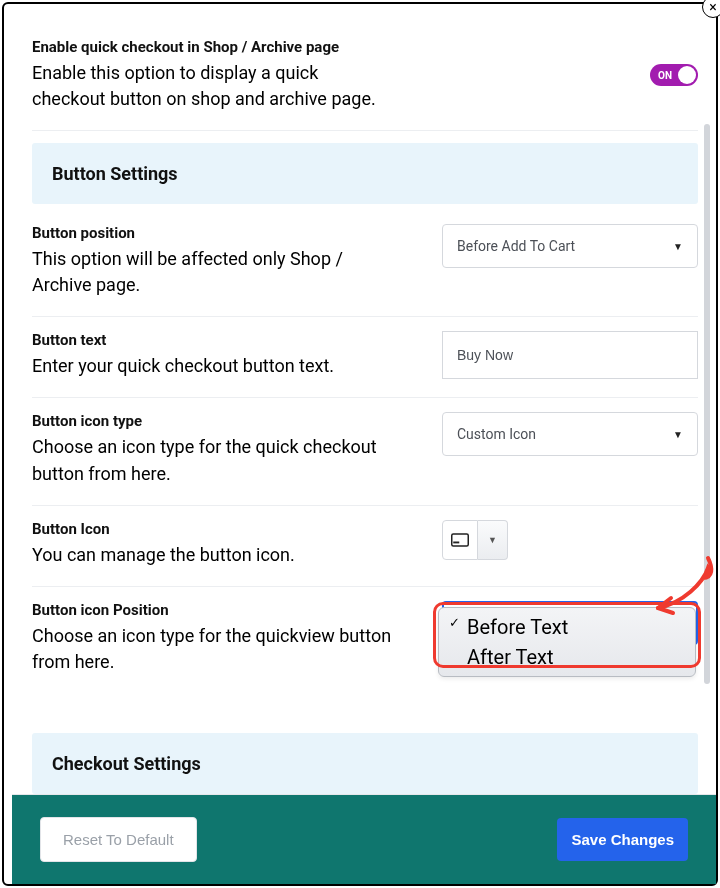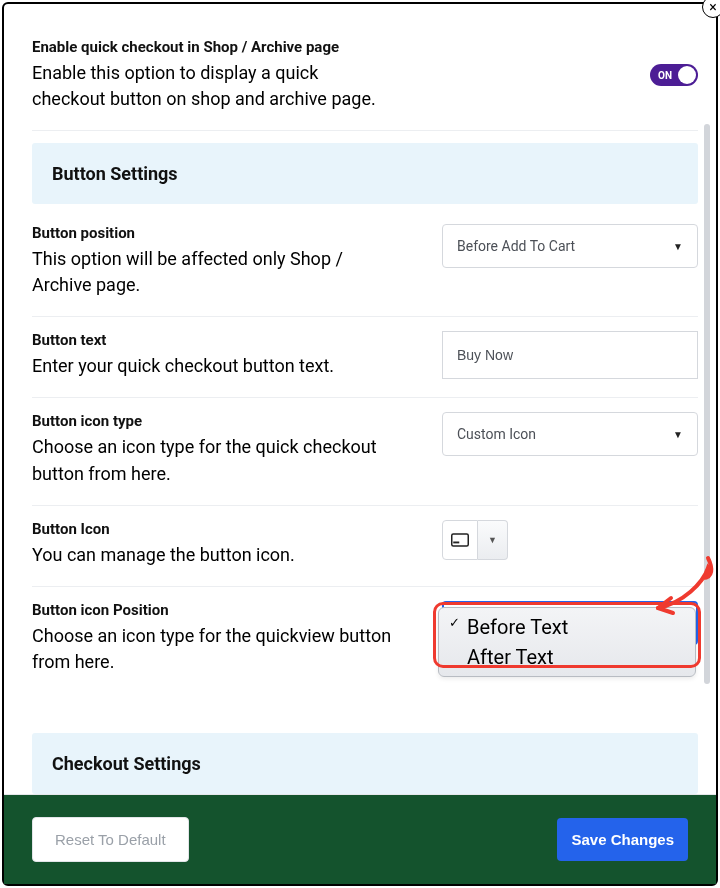--- a/index.html
+++ b/index.html
@@ -8,40 +8,40 @@
 .close-btn { position: absolute; top: -8px; right: -8px; width: 22px; height: 22px; background: #fff; border: 1px solid #000; border-radius: 50%; display: flex; align-items: center; justify-content: center; font-size: 14px; cursor: pointer; z-index: 10; }
 .scroll-area { height: 790px; overflow-y: hidden; padding: 20px 18px 0 28px; position: relative; }
 .scrollbar-track { position: absolute; right: 6px; top: 120px; width: 6px; height: 560px; background: #d2d5da; border-radius: 3px; }
 .section-row { padding: 14px 0 18px 0; border-bottom: 1px solid #eceef1; }
 .section-row.last-div { border-bottom: none; padding-bottom: 8px; }
 .row-flex { display: flex; justify-content: space-between; align-items: flex-start; gap: 4px; }
 .label-col { flex: 1 1 auto; max-width: 360px; }
 .control-col { flex: 0 0 256px; }
 .title { font-weight: 700; font-size: 15px; color: #111; margin-bottom: 4px; }
 .desc { font-size: 18px; color: #000000; line-height: 1.45; }
-.toggle { width: 48px; height: 22px; background: #4c1d95; border-radius: 11px; display: flex; align-items: center; padding: 0 6px; position: relative; cursor: pointer; margin-top: 26px; }
+.toggle { width: 48px; height: 22px; background: #a21caf; border-radius: 11px; display: flex; align-items: center; padding: 0 6px; position: relative; cursor: pointer; margin-top: 26px; }
 .toggle-label { color: #fff; font-size: 10px; font-weight: 700; margin-left: 2px; }
 .toggle-handle { position: absolute; right: 2px; width: 18px; height: 18px; background: #fff; border-radius: 50%; }
 .banner { background: #e8f4fb; border-radius: 3px; padding: 20px 20px; margin: 12px 0 6px 0; }
 .banner-title { font-weight: 700; font-size: 18px; color: #111; }
 .select-box { width: 256px; height: 44px; border: 1px solid #d5d8dd; border-radius: 4px; background: #fff; display: flex; align-items: center; padding: 0 14px; font-size: 14px; color: #4c5057; cursor: pointer; position: relative; }
 .select-caret { position: absolute; right: 14px; font-size: 10px; color: #222; }
 .text-input { width: 256px; height: 48px; border: 1px solid #d5d8dd; border-radius: 0; background: #fff; padding: 0 14px; font-size: 14px; color: #4c5057; outline: none; }
 .icon-picker { display: flex; }
 .icon-box { width: 36px; height: 40px; border: 1px solid #d5d8dd; border-radius: 4px 0 0 4px; background: #fff; display: flex; align-items: center; justify-content: center; }
 .icon-dd { width: 30px; height: 40px; border: 1px solid #d5d8dd; border-left: none; border-radius: 0 4px 4px 0; background: linear-gradient(#fafbfc,#ebedf0); display: flex; align-items: center; justify-content: center; cursor: pointer; font-size: 9px; color: #555; }
 .card-icon-svg { width: 18px; height: 14px; }
 .dropdown-open { position: relative; width: 256px; }
 .dropdown-border { position: absolute; top: 0; left: 0; right: 0; height: 44px; border: 2px solid #2463eb; border-radius: 4px; pointer-events: none; }
 .dropdown-list { position: absolute; top: 6px; left: -4px; width: 258px; background: linear-gradient(#f3f4f6,#e6e8ec); border: 1px solid #b8bcc2; border-radius: 6px; padding: 4px 0; box-shadow: 0 2px 4px rgba(0,0,0,0.08); }
 .dropdown-item { padding: 3px 12px 3px 28px; font-size: 20px; color: #000; cursor: pointer; position: relative; }
 .dropdown-item.selected::before { content: "✓"; position: absolute; left: 10px; font-size: 13px; }
 .callout { position: absolute; top: -6px; left: -6px; width: 268px; height: 66px; border: 3px solid #ef3a2f; border-radius: 10px; pointer-events: none; }
 .arrow-svg { position: absolute; top: -60px; right: -38px; pointer-events: none; }
-.footer { position: absolute; bottom: 0; left: 0; right: 0; height: 90px; border-top: 1px solid #e5e7ea; display: flex; justify-content: space-between; align-items: center; padding: 0 28px; background: #14532d; }
+.footer { position: absolute; bottom: 0; left: 8px; right: 0; height: 90px; border-top: 1px solid #e5e7ea; display: flex; justify-content: space-between; align-items: center; padding: 0 28px; background: #0f766e; }
 .btn-reset { border: 1px solid #e2e4e8; background: #fff; color: #9aa0a8; font-size: 15px; padding: 13px 22px; border-radius: 4px; cursor: pointer; font-weight: 500; }
 .btn-save { background: #2463eb; color: #fff; font-size: 15px; font-weight: 700; padding: 13px 14px; border: none; border-radius: 4px; cursor: pointer; }
 </style>
 </head>
 <body>
 
 <div class="outer">
   <div class="close-btn">
     <span>×</span>
   </div>

